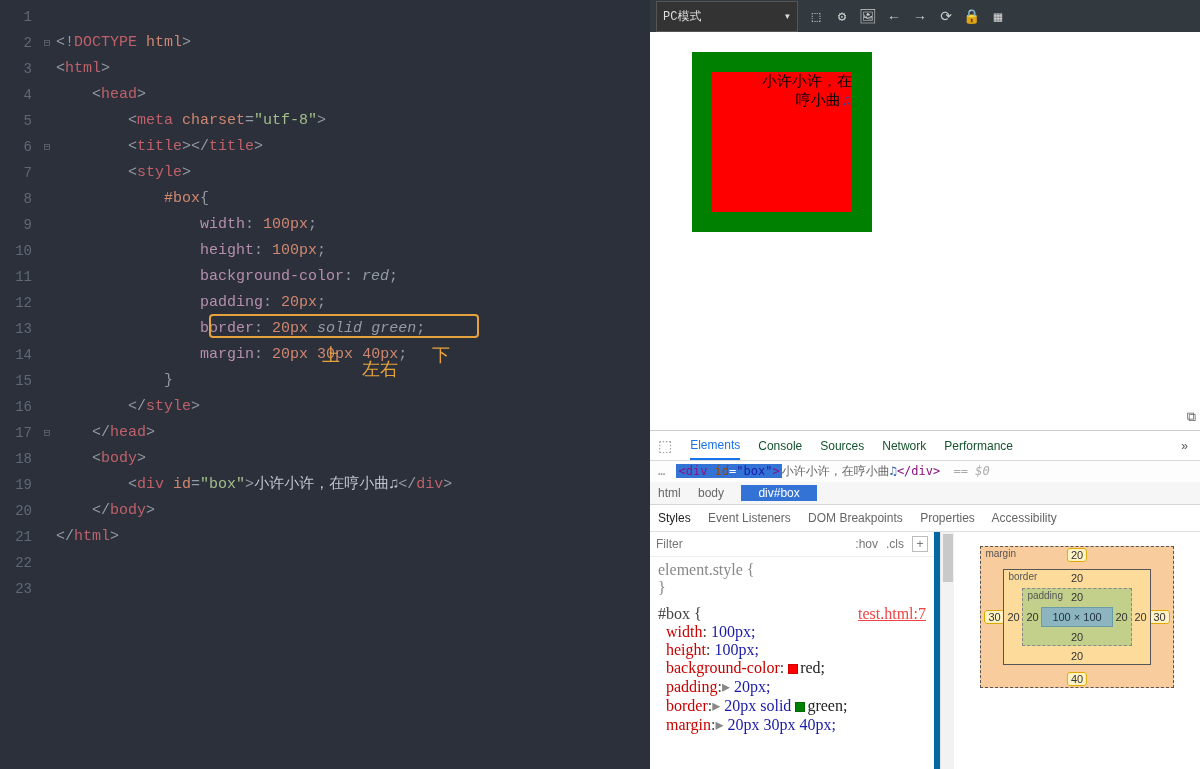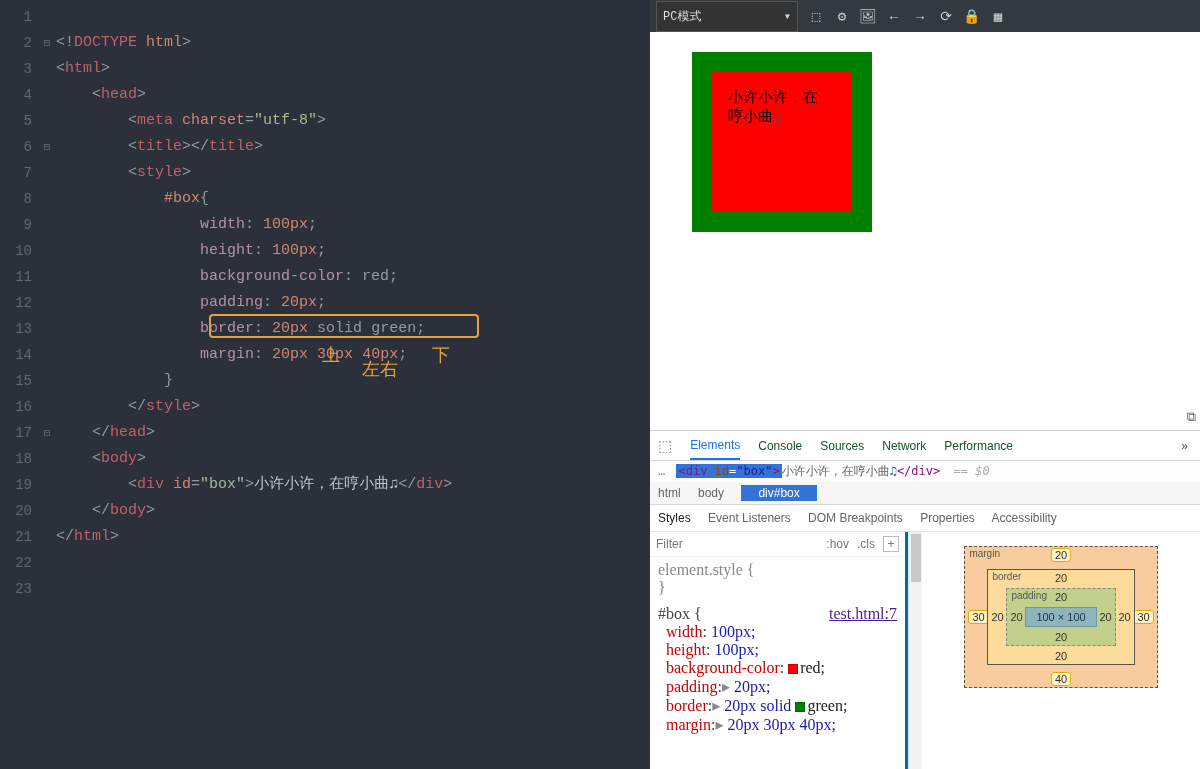--- a/index.html
+++ b/index.html
@@ -52,21 +52,21 @@
   white-space: pre;
   position: relative;
 }
 .tok-bracket { color: #939aa3; }
 .tok-tag     { color: #bf616a; }
 .tok-attr    { color: #d08770; }
 .tok-str     { color: #a3be8c; }
 .tok-selector{ color: #d08770; }
 .tok-prop    { color: #b58fae; }
 .tok-num     { color: #d08770; }
-.tok-val     { color: #939aa3; }
+.tok-val     { color: #939aa3; font-style: italic; }
 .tok-text    { color: #c0c5ce; }
 
 .hl-box {
   position: absolute;
   border: 2px solid #e6a23c;
   border-radius: 4px;
 }
 .annot {
   position: absolute;
   color: #e6a23c;
@@ -126,24 +126,24 @@
 }
 .sample-box-outer {
   width: 180px;
   height: 180px;
   background: #008000;
   padding: 20px;
 }
 .sample-box-inner {
   width: 100%; height: 100%;
   background: #ff0000;
-  padding: 16px;
   color: #000;
   font-family: "SimSun","Microsoft YaHei",sans-serif;
   font-size: 15px;
+  text-align: right;
 }
 .music-note { color: #2050a0; }
 
 
 .devtools {
   flex: 1;
   background: #fff;
   font-family: Arial, Helvetica, sans-serif;
   font-size: 12px;
   color: #333;
@@ -198,22 +198,22 @@
   border-bottom: 1px solid #e0e0e0;
 }
 .dt-subtabs span { margin-right: 14px; color: #666; }
 .dt-subtabs .on { color: #222; font-weight: 500; }
 
 .dt-body {
   flex: 1;
   display: flex;
 }
 .dt-styles {
-  width: 258px;
-  border-right: 3px solid #0369a1;
+  width: 290px;
+  border-right: 6px solid #0369a1;
   overflow: hidden;
 }
 .dt-filter {
   display: flex;
   align-items: center;
   border-bottom: 1px solid #eee;
   padding: 4px 6px;
   gap: 8px;
   color: #777;
 }
@@ -224,21 +224,21 @@
 .dt-filter .hov { color: #777; }
 .dt-filter .plus {
   border: 1px solid #bbb; width: 16px; height: 16px; line-height: 14px; text-align: center;
 }
 .style-block { padding: 4px 8px; font-family: Liberation Serif, serif; font-size: 16px; color: #444; }
 .style-block .sel { color: #444; }
 .style-block .prop { color: #c80000; }
 .style-block .num { color: #1a1aa6; }
 .style-block .kw  { color: #222; }
 .style-block .disc { color: #888; }
-.style-block .src { float: right; color: #4c1d95; text-decoration: underline; margin-left: 34px; }
+.style-block .src { float: right; color: #ef4444; text-decoration: underline; margin-left: 34px; }
 .color-chip { display: inline-block; width: 10px; height: 10px; margin-right: 2px; vertical-align: middle; border: 1px solid rgba(0,0,0,.2); }
 .chip-red { background: #ff0000; }
 .chip-green { background: #008000; }
 .tri { color: #888; }
 
 .dt-scroll {
   width: 14px;
   background: #f2f2f2;
   border-left: 1px solid #e4e4e4;
 }

